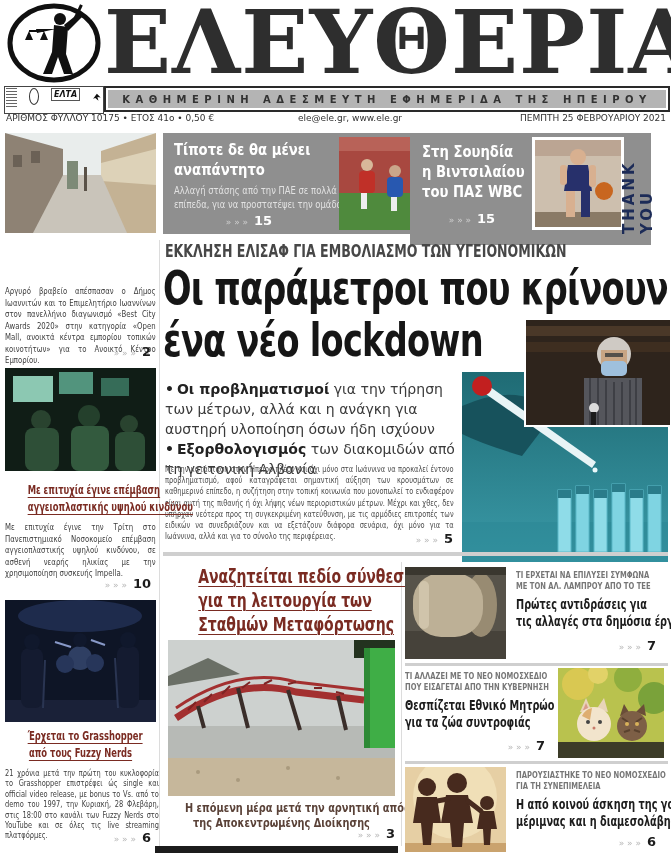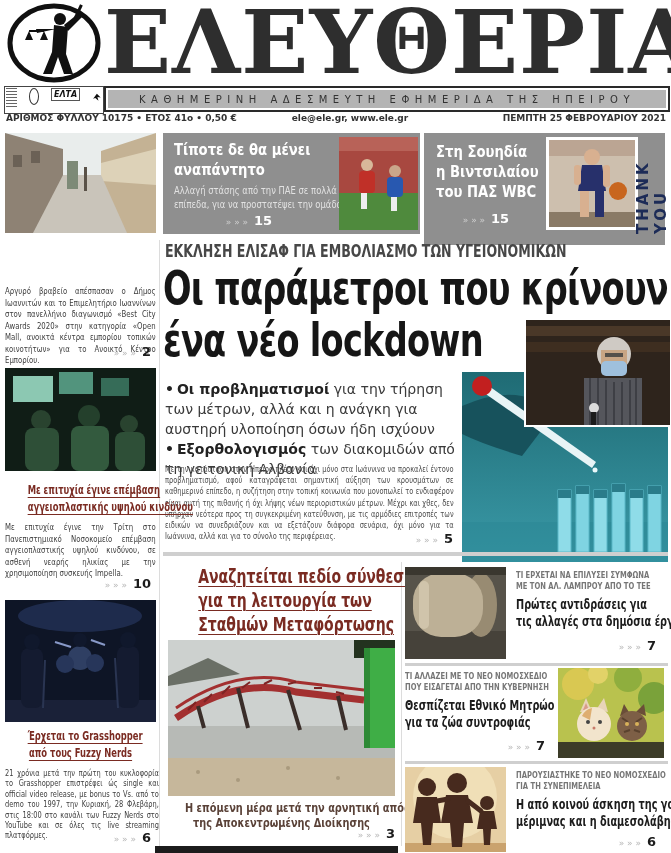--- a/index.html
+++ b/index.html
@@ -4,22 +4,22 @@
 <style>
   html,body{margin:0;padding:0;background:#888}
   .page{position:relative;width:671px;height:853px;background:#fff;overflow:hidden;
         font-family:"DejaVu Sans","Liberation Sans",sans-serif;color:#222}
   .abs{position:absolute}
   
   .mast-title{font-family:"DejaVu Serif","Liberation Serif",serif;font-weight:bold;color:#2e2e2e;
               font-size:88px;line-height:88px;text-align:center;letter-spacing:1px;white-space:nowrap}
   .tagline{background:#b4b4b4;border:2px solid #2a2a2a;box-shadow:inset 0 0 0 2px #fff;
            display:flex;align-items:center;justify-content:center}
-  .tagline span{font-size:10px;font-weight:normal;letter-spacing:.55em;color:#333;white-space:nowrap}
-  .info{font-size:9px;font-weight:bold;color:#333;white-space:nowrap}
+  .tagline span{font-size:10px;font-weight:bold;letter-spacing:.55em;color:#333;white-space:nowrap}
+  .info{font-size:9px;font-weight:normal;color:#333;white-space:nowrap}
   .stampbox{border:1px solid #444;display:flex;align-items:flex-start;gap:12px;padding:1px;background:#fff}
   .stamp-lines{width:20px;height:20px;background:repeating-linear-gradient(#666 0 1px,#fff 1px 3px)}
   .stamp-circle{width:15px;height:15px;border:1.5px solid #333;border-radius:50%}
   .stamp-elta{font-size:8px;font-weight:bold;font-style:italic;border:1px solid #555;padding:1px 2px;color:#111}
   
   .tbox{background:#8f8f8f}
   .t-title .line{display:block;color:#fff;font-weight:bold;font-size:15px;line-height:20px;
                  white-space:nowrap;transform:scaleX(.88);transform-origin:0 50%}
   .t-sub .line{display:block;color:#e2e2e2;font-size:10.5px;line-height:14px;
                white-space:nowrap;transform:scaleX(.8);transform-origin:0 50%}
@@ -127,21 +127,21 @@
       <rect y="56" width="79" height="37" fill="#4f8a3d"></rect>
       <circle cx="28" cy="28" r="6" fill="#d8b89a"></circle>
       <rect x="20" y="34" width="16" height="22" rx="4" fill="#c03028"></rect>
       <circle cx="56" cy="34" r="6" fill="#caa68a"></circle>
       <rect x="48" y="40" width="16" height="20" rx="4" fill="#2858b0"></rect>
       <rect x="22" y="56" width="6" height="16" fill="#eee"></rect>
       <rect x="52" y="60" width="6" height="14" fill="#eee"></rect>
     </svg>
   </div>
 
-  <div class="abs tbox" style="left:424px;top:133px;width:241px;height:112px">
+  <div class="abs tbox" style="left:410px;top:133px;width:241px;height:112px">
     <div class="t-title abs" style="left:12px;top:9px">
       <span class="line">Στη Σουηδία</span>
       <span class="line">η Βιντσιλαίου</span>
       <span class="line">του ΠΑΣ WBC</span>
     </div>
     <div class="pager pager-light abs" style="left:12px;top:78px;width:100px;justify-content:center">
       <span class="pg-ch">» » »</span>
       <span class="pg-n">15</span>
     </div>
     <svg class="abs photoframe" style="left:122px;top:4px" width="86" height="87" viewBox="0 0 86 87">

